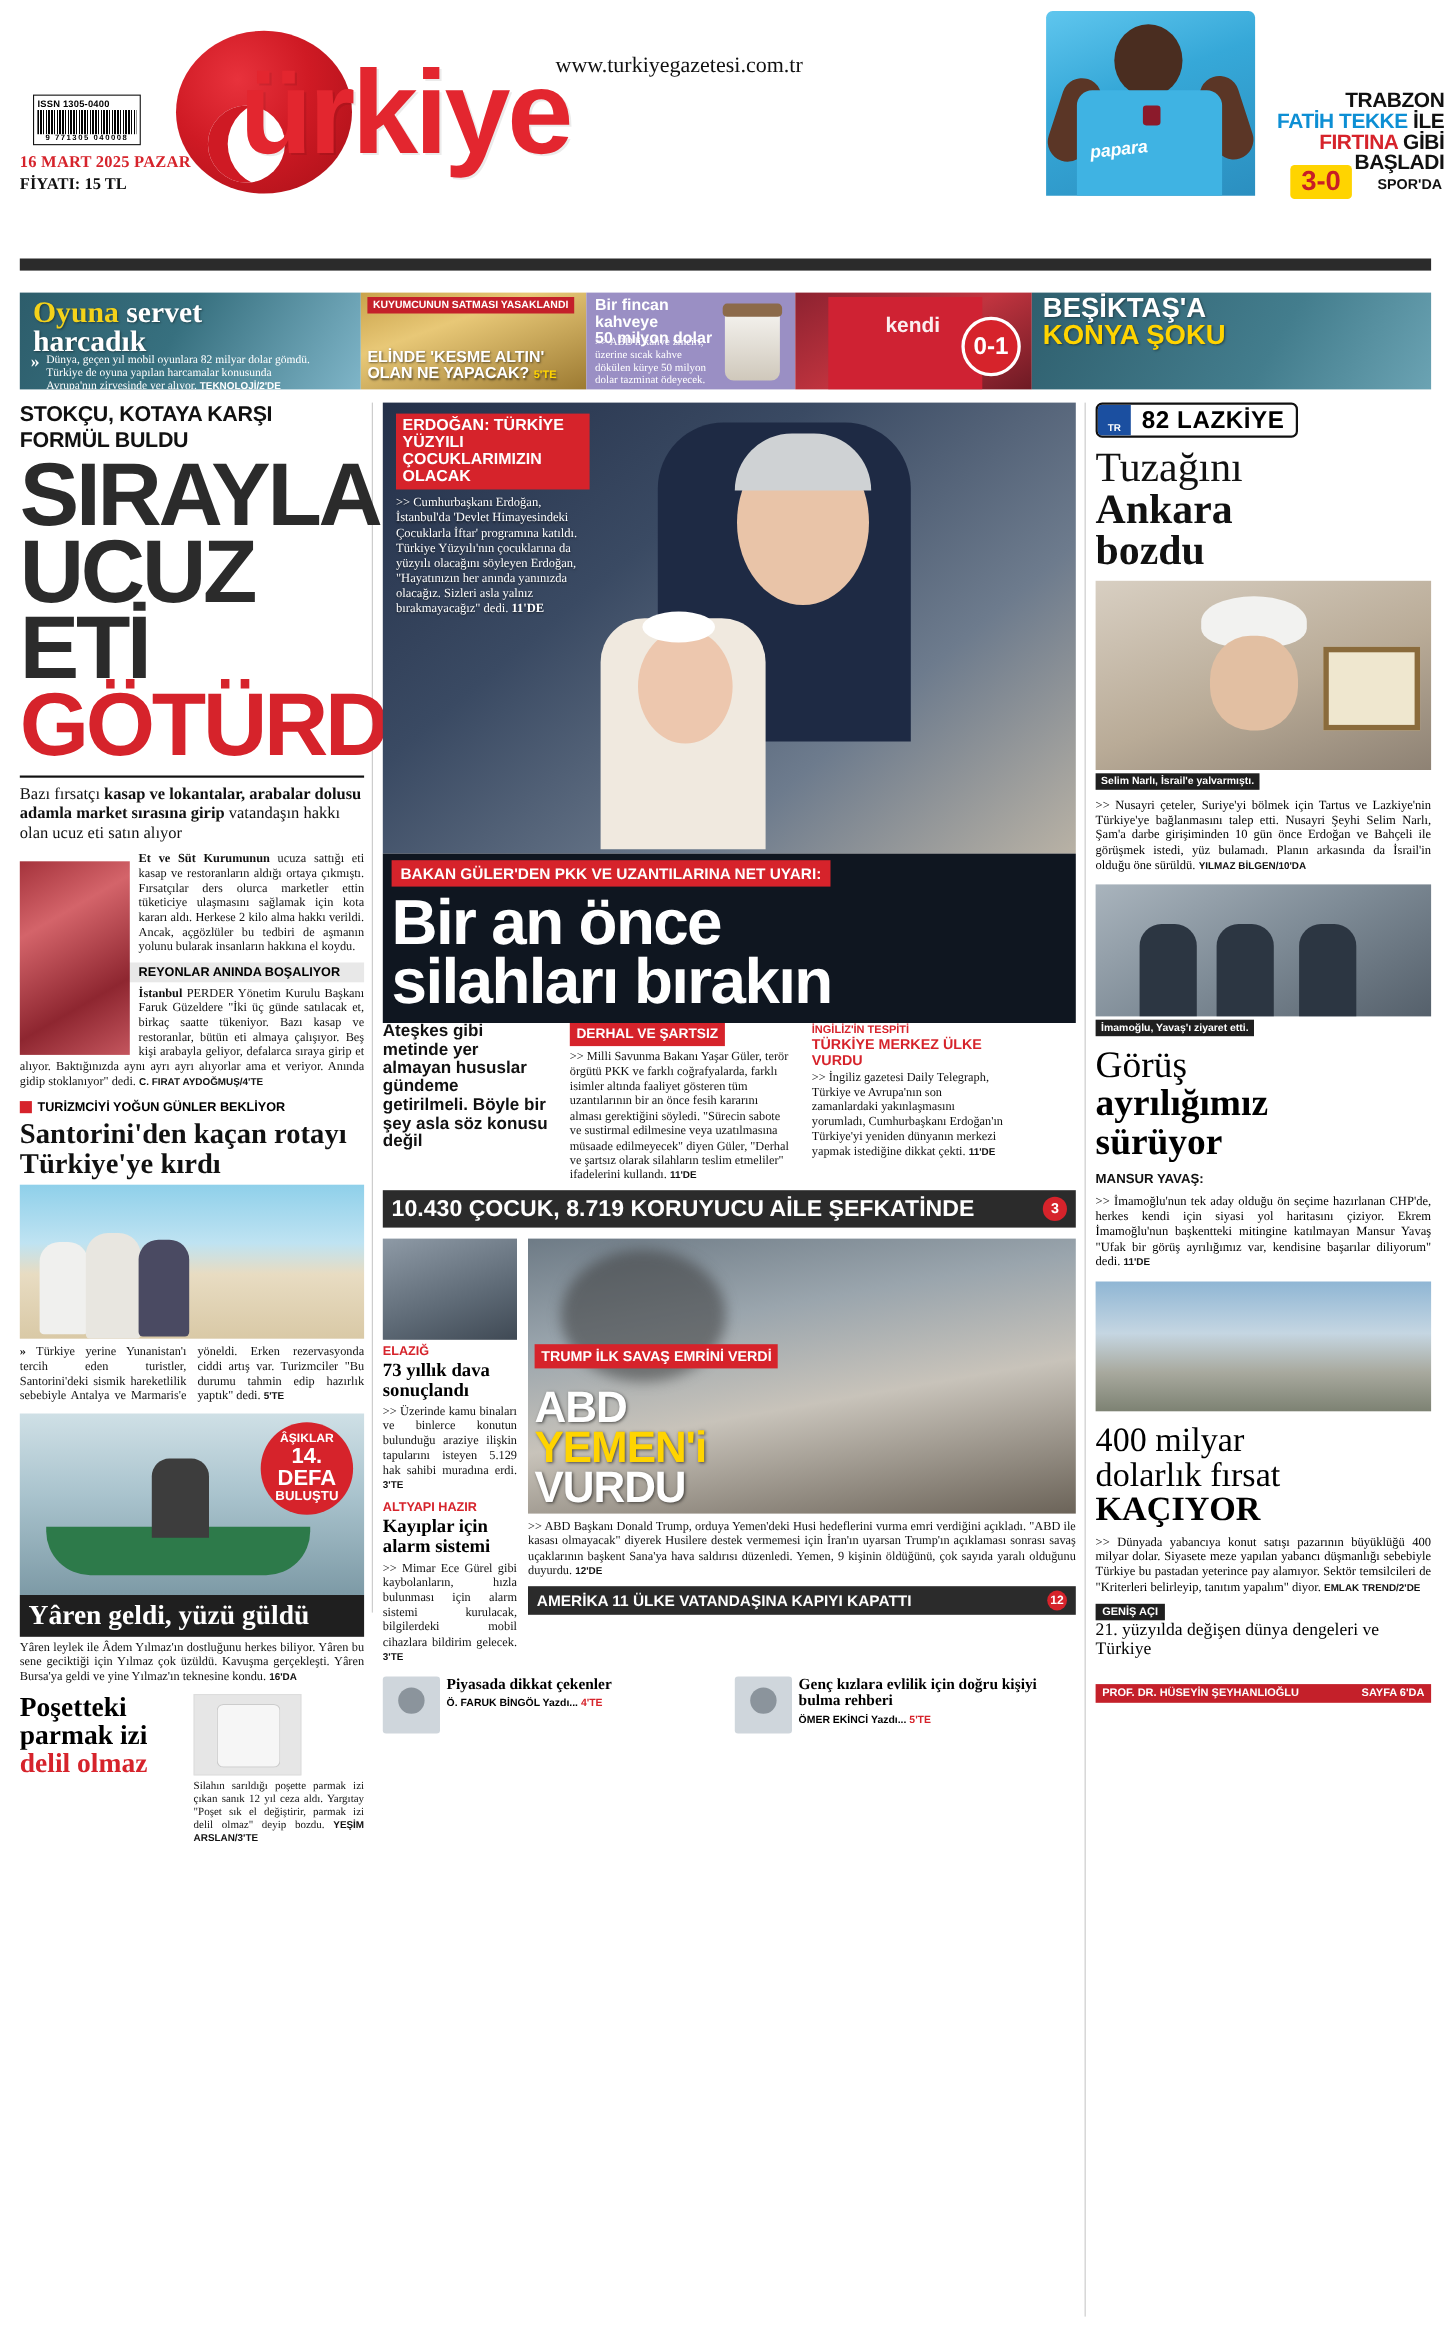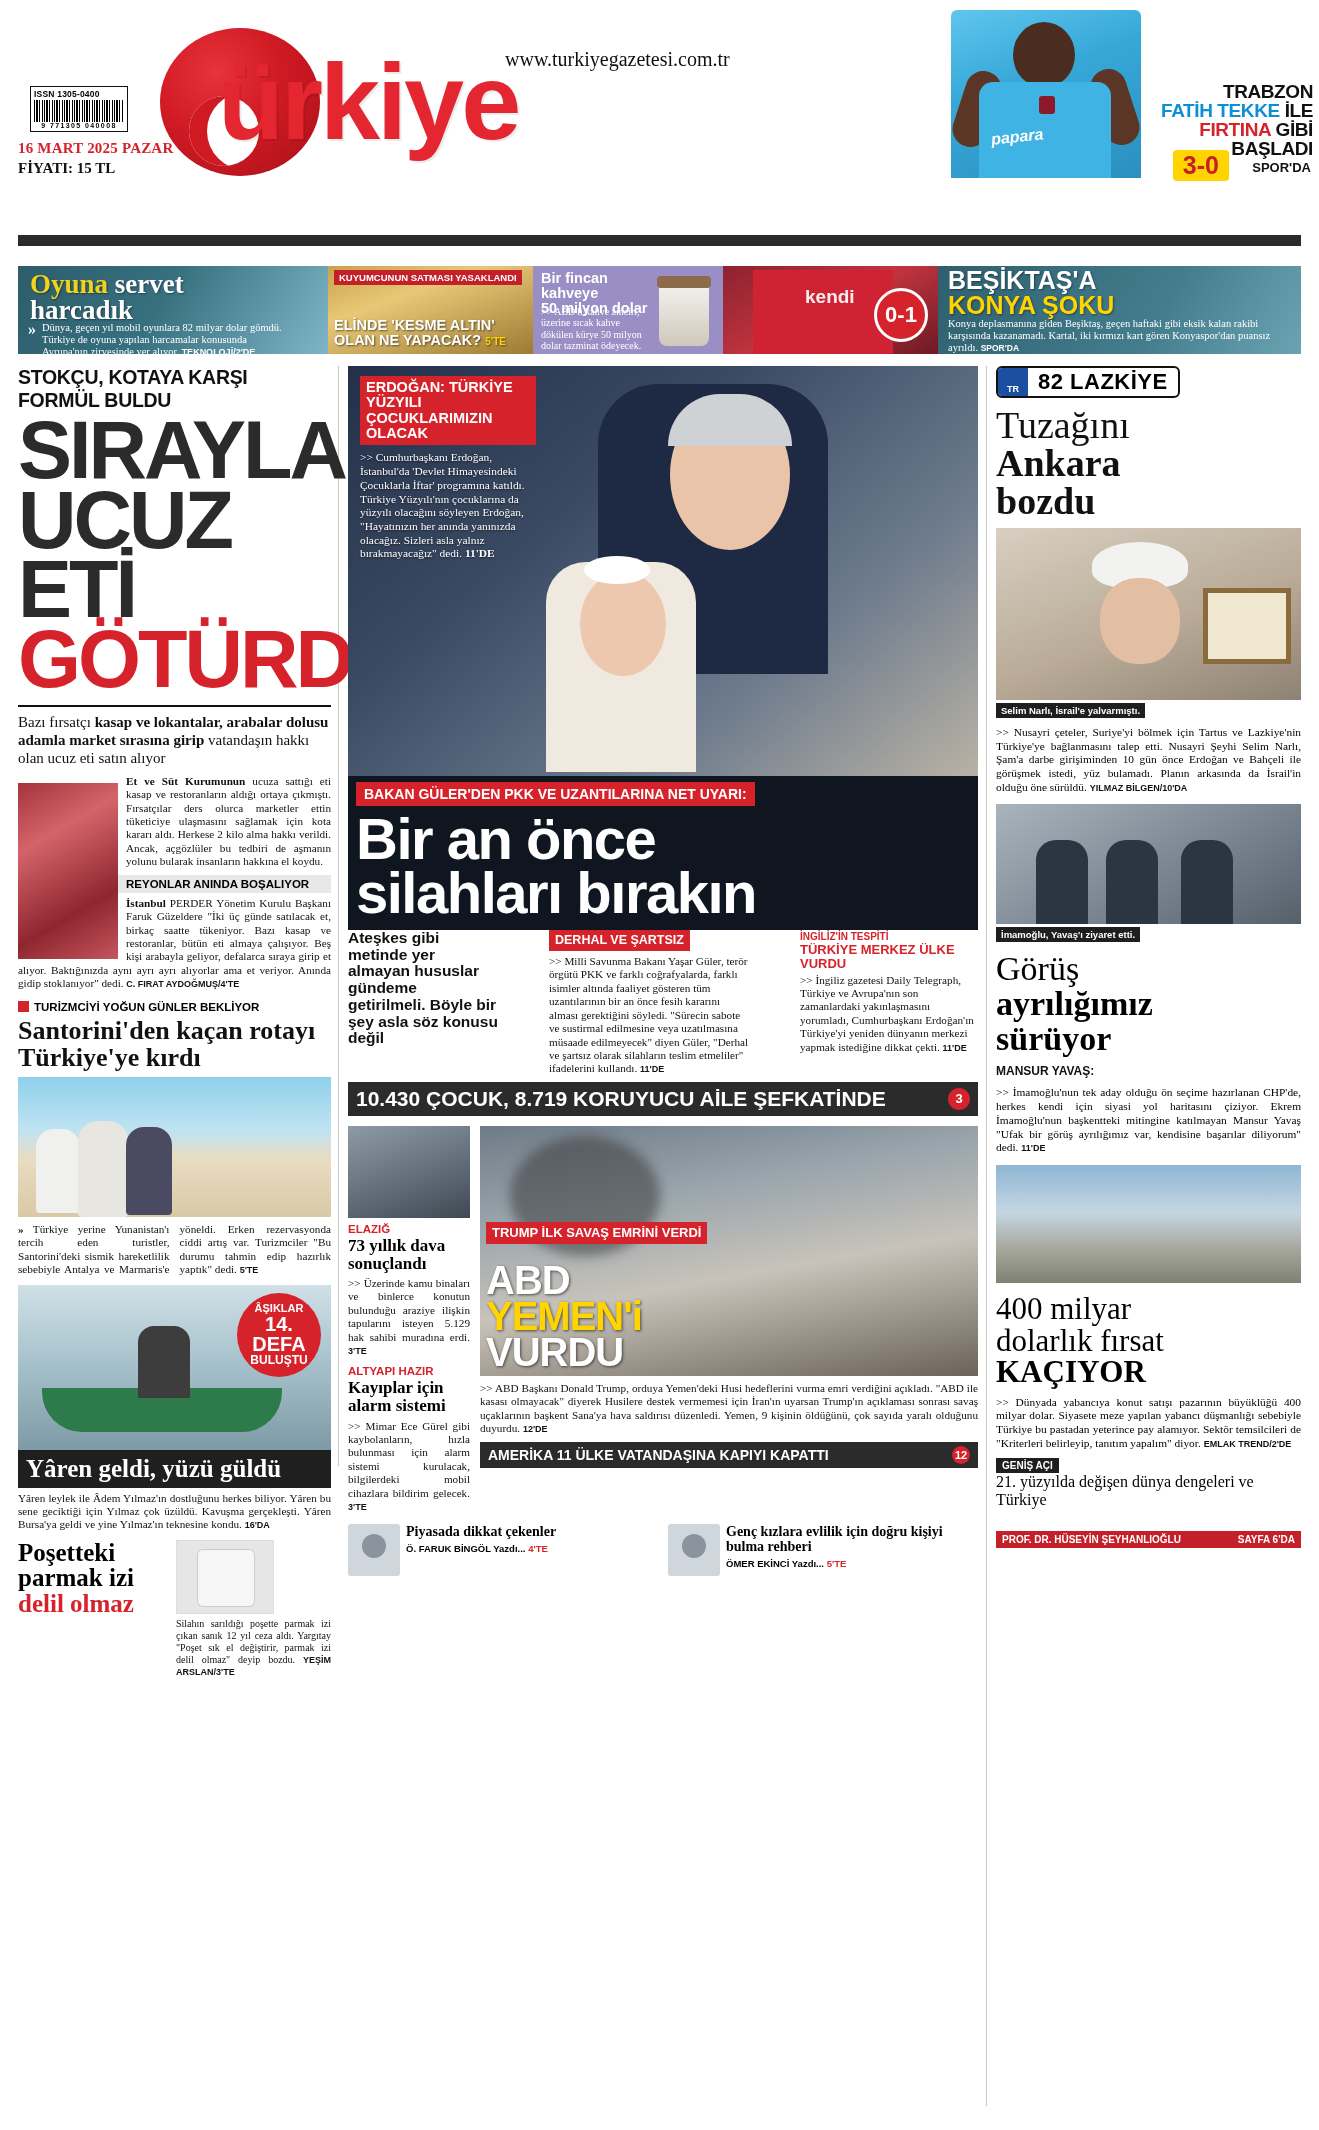--- a/index.html
+++ b/index.html
@@ -189,21 +189,21 @@
   .hero .cface{ position:absolute; left:232px; top:206px; width:86px; height:104px; border-radius:50%; background:#edc7ae;}
   .hero .bow{ position:absolute; left:236px; top:190px; width:66px; height:28px; background:#fff; border-radius:50%;}
   .erd-box{ position:absolute; left:12px; top:10px; width:176px; }
   .erd-box .tag{ background:#d6232b; color:#fff; font-family:"Liberation Sans",sans-serif; font-weight:800; font-size:14.5px; line-height:1.06; padding:4px 6px;}
   .erd-box .txt{ background:rgba(255,255,255,.0); color:#fff; font-family:"Liberation Serif",serif; font-size:11.4px; line-height:1.2; padding:6px 4px 0 0; text-shadow:0 1px 2px rgba(0,0,0,.6);}
   .erd-box .txt b{ font-weight:700;}
 
   .guler-tag{ background:#d6232b; color:#fff; font-family:"Liberation Sans",sans-serif; font-weight:800; font-size:14px; padding:4px 8px; display:inline-block;}
   .guler-wrap{ position:relative; width:630px; background:#0f1620; }
   .guler-head{ font-family:"Liberation Sans",sans-serif; font-weight:900; font-size:58px; line-height:.93; color:#fff; letter-spacing:-1.5px; padding:6px 8px 10px;}
-  .guler-cols{ display:flex; gap:20px; padding:0 0 6px;justify-content:space-between;}
+  .guler-cols{ display:flex; gap:20px; padding:0 0 6px;}
   .gc{ font-family:"Liberation Serif",serif; font-size:11.2px; line-height:1.2; color:#111;}
   .gc1{ width:150px; font-family:"Liberation Sans",sans-serif; font-weight:800; font-size:15.5px; line-height:1.08; color:#111;}
   .gc2{ width:200px;}
   .gc3{ width:178px;}
   .tag-derhal{ background:#d6232b; color:#fff; font-family:"Liberation Sans",sans-serif; font-weight:800; font-size:12.5px; padding:3px 6px; display:inline-block; margin-bottom:4px;}
   .tag-ing{ color:#d6232b; font-family:"Liberation Sans",sans-serif; font-weight:800; font-size:10px;}
   .tag-ing2{ color:#d6232b; font-family:"Liberation Sans",sans-serif; font-weight:800; font-size:13px; line-height:1.05; display:block; margin-bottom:3px;}
   .kids-bar{ background:#2b2b2b; color:#fff; font-family:"Liberation Sans",sans-serif; font-weight:800; font-size:21px; padding:5px 8px; display:flex; justify-content:space-between; align-items:center;}
   .kids-bar .pg{ background:#d6232b; width:22px; height:22px; border-radius:50%; display:flex; align-items:center; justify-content:center; font-size:13px;}
 
@@ -339,23 +339,20 @@
       <div class="shirt">
         <div class="beko">kendi</div>
       </div>
       <div class="scorec">0-1</div>
     </div>
 
     <div class="tz tz5">
       <div class="h5">
         <span>BEŞİKTAŞ'A</span><br><span class="y">KONYA ŞOKU</span>
       </div>
-      <div class="body">
-        <span>Konya deplasmanına giden Beşiktaş, geçen haftaki gibi eksik kalan rakibi karşısında kazanamadı. Kartal, iki kırmızı kart gören Konyaspor'dan puansız ayrıldı.</span> <span class="ref">SPOR'DA</span>
-      </div>
     </div>
   </div>
 
   <div class="cols">
     <div class="vline" style="left:320px; top:0; height:1100px;"></div>
     <div class="vline" style="left:968px; top:0; height:1740px;"></div>
 
     <div class="colL">
       <div class="kicker">STOKÇU, KOTAYA KARŞI FORMÜL BULDU</div>
       <div class="mainhead">

